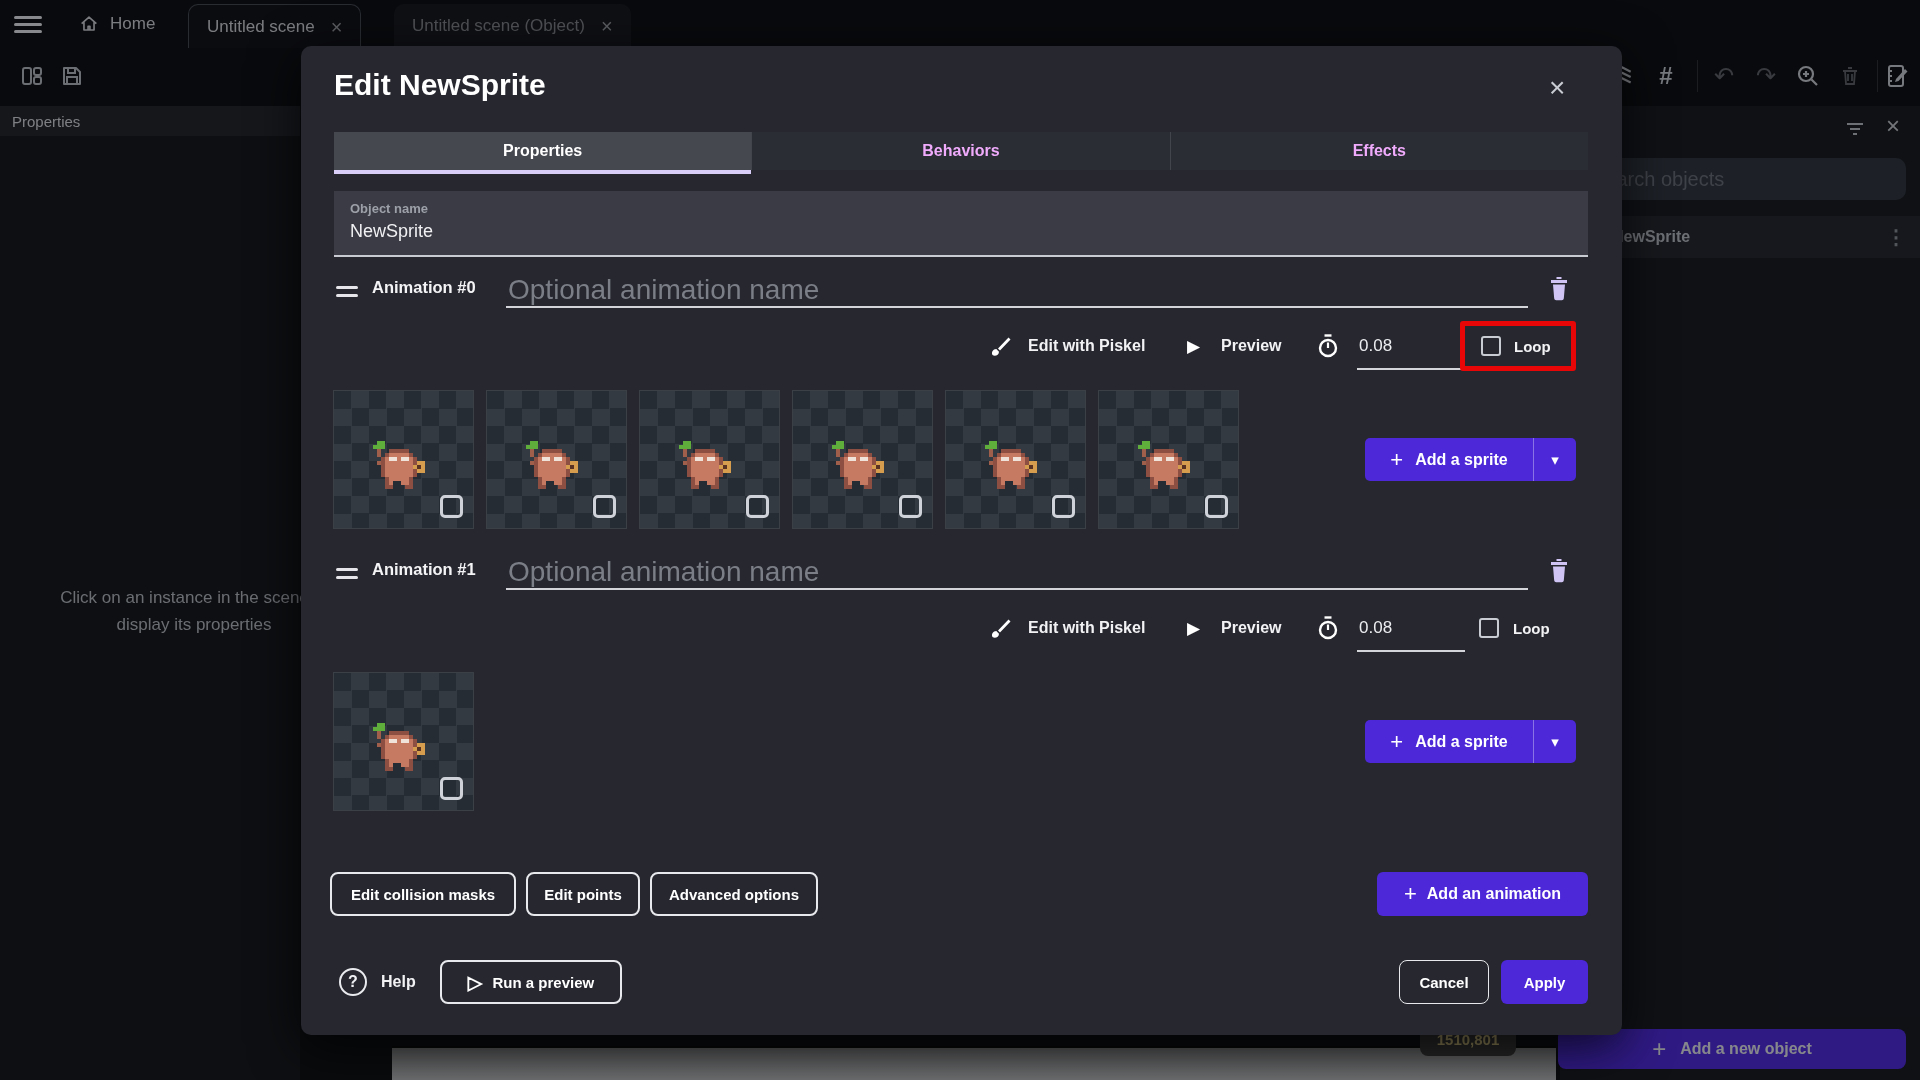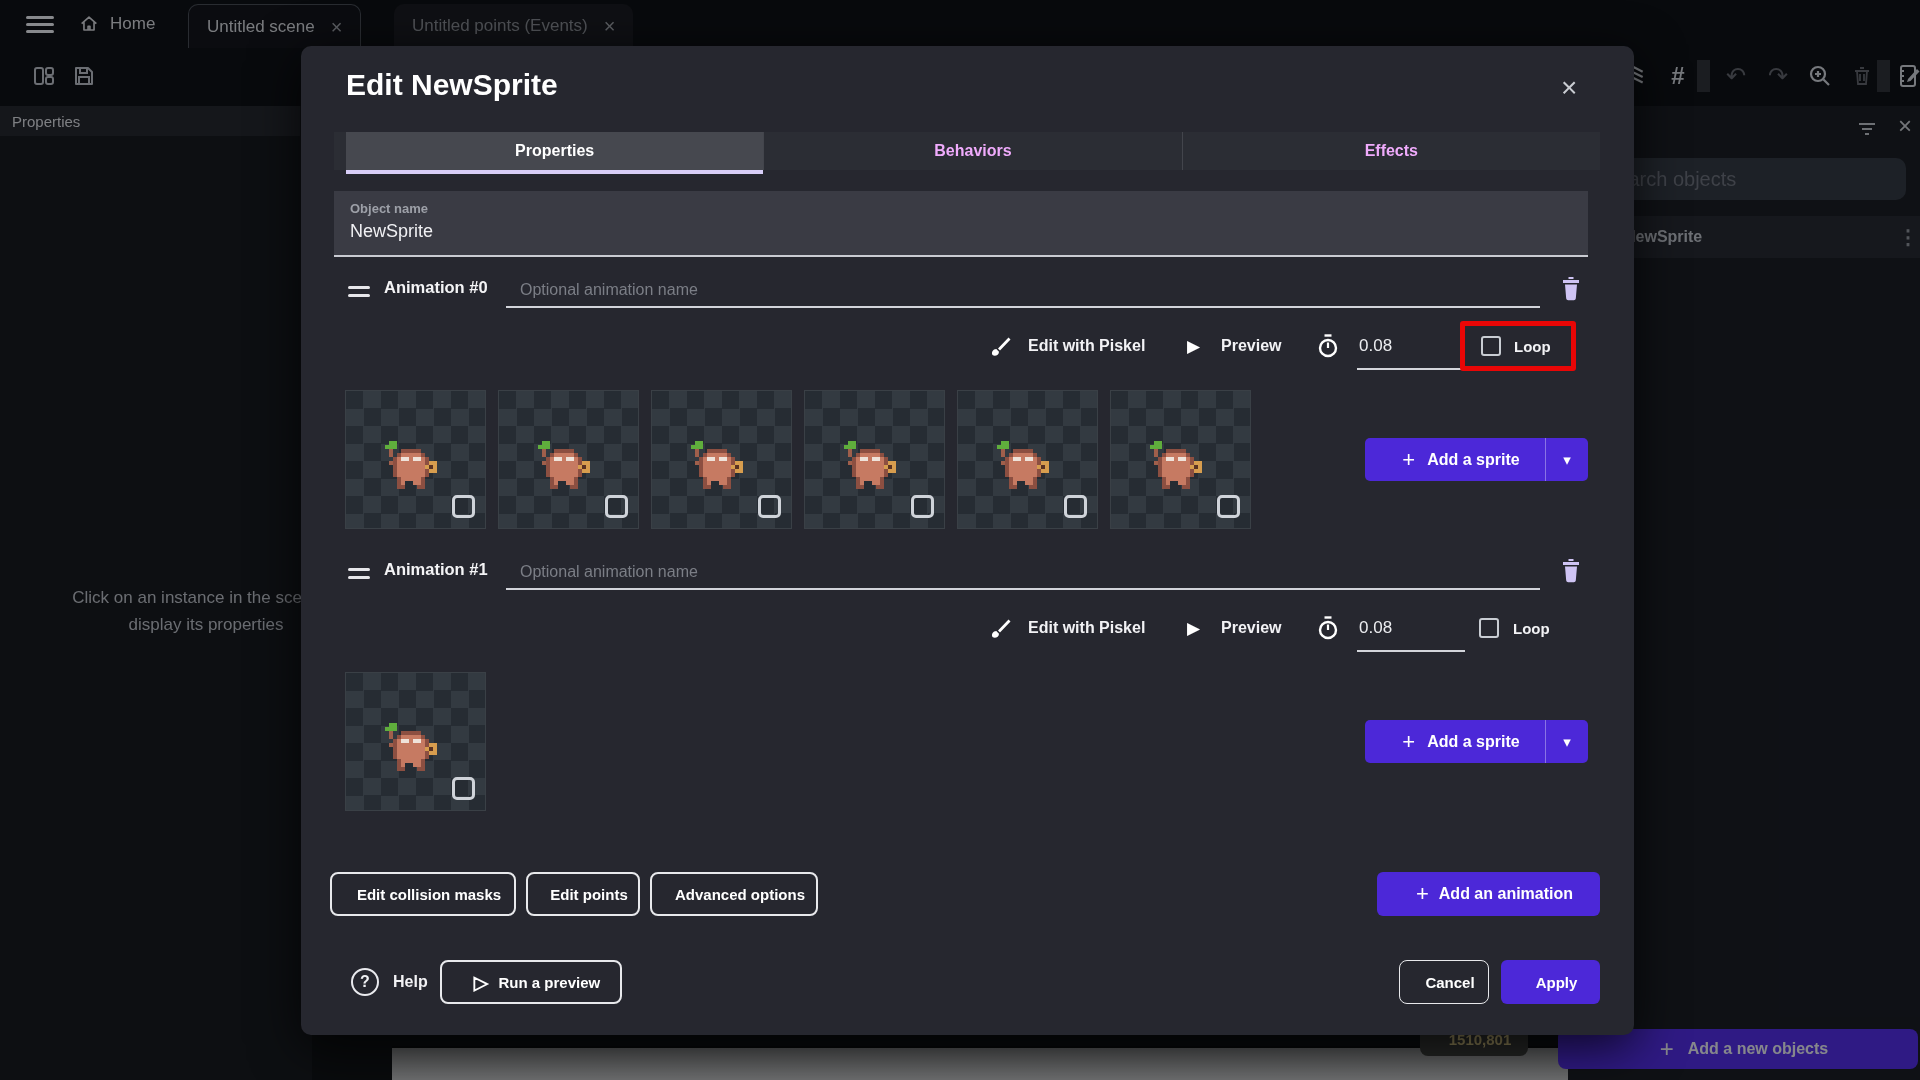--- a/index.html
+++ b/index.html
@@ -1,18 +1,18 @@
 <!DOCTYPE html>
 <html><head>
 <meta charset="utf-8">
 <style>
   html,body{margin:0;padding:0;background:#000;}
   .stage{position:relative;width:1920px;height:1080px;overflow:hidden;
          font-family:"Liberation Sans",sans-serif;background:#0d0e11;color:#fff;}
-  .abs{position:absolute;padding-left:12px;}
+  .abs{position:absolute;}
 
   
   .topbar{left:0;top:0;width:1920px;height:48px;background:#0c0d10;}
   .hamburger{left:14px;top:16px;width:28px;height:17px;cursor:pointer;}
   .hamburger i{display:block;height:2.5px;background:#e6e7ea;border-radius:2px;margin-bottom:4.5px;}
   .hometab{left:56px;top:0;height:48px;display:flex;align-items:center;gap:10px;padding:0 22px;color:#cfd0d4;font-size:17px;}
   .edtab{top:4px;height:44px;display:flex;align-items:center;gap:16px;padding:0 18px;border-radius:10px 10px 0 0;font-size:17px;}
   .edtab .x{font-size:20px;color:#9a9ca2;cursor:pointer;}
   .tab-active{left:188px;background:#101116;border:1px solid #44484f;border-bottom:none;color:#cfd0d4;}
   .tab-idle{left:394px;background:#17181d;color:#85878d;}
@@ -55,21 +55,21 @@
   .objbox{left:33px;top:145px;width:1254px;height:66px;background:#3a3b44;border-bottom:2px solid #c9cbd2;box-sizing:border-box;}
   .objbox .lb{position:absolute;left:16px;top:10px;font-size:13px;color:#9da0a8;font-weight:bold;}
   .objbox .vl{position:absolute;left:16px;top:30px;font-size:18px;color:#f1f1f4;}
 
   .anim{left:29px;width:1251px;}
   .a0{top:232px;height:282px;} .a1{top:514px;height:300px;}
   .handle{left:6px;top:8px;width:22px;cursor:grab;}
   .handle i{display:block;height:3px;background:#e6e6ea;border-radius:2px;margin-bottom:5px;}
   .anim-lb{left:42px;top:0;font-size:16.5px;font-weight:bold;color:#f4f4f6;}
   .anim-name{left:176px;top:-6px;width:1022px;height:34px;border-bottom:2px solid #d2d4da;}
-  .anim-name input{width:100%;height:100%;background:transparent;border:none;outline:none;font-size:16px;color:#84cc16;font-family:inherit;}
+  .anim-name input{width:100%;height:100%;background:transparent;border:none;outline:none;font-size:28px;color:#84cc16;font-family:inherit;}
   .anim-name input::placeholder{color:#7b7e86;}
   .a-trash{left:1216px;top:-4px;cursor:pointer;}
   .prow{left:0;top:46px;width:1251px;height:44px;}
   .prow .it{position:absolute;top:0;height:44px;display:flex;align-items:center;}
   .blbl{font-weight:bold;font-size:16px;color:#f2f2f5;}
   .timefield{border-bottom:2px solid #d3d5db;width:108px;height:34px;}
   .timefield input{width:100%;height:100%;background:transparent;border:none;outline:none;font-size:17px;color:#ecedf0;font-family:inherit;}
   .cb{width:20px;height:20px;border:2.5px solid #c9cdd3;border-radius:3px;box-sizing:border-box;cursor:pointer;}
   .redbox{left:1130px;top:-3px;width:116px;height:50px;border:5px solid #e90606;border-radius:3px;box-sizing:border-box;}
   .frames{left:3px;top:112px;height:139px;display:flex;gap:12px;}
@@ -107,21 +107,21 @@
     <svg width="22" height="22" viewBox="0 0 24 24">
         <path d="M4 11.5 L12 4.5 L20 11.5 M6.5 10 v8.5 h11 v-8.5 M11 18.5 v-4 h2 v4" fill="none" stroke="#cfd0d4" stroke-width="1.8" stroke-linejoin="round"></path>
       </svg>
     <span>Home</span>
   </div>
   <div class="abs edtab tab-active">
     <span>Untitled scene</span>
     <span class="x">×</span>
   </div>
   <div class="abs edtab tab-idle">
-    <span>Untitled points (Events)</span>
+    <span>Untitled scene (Object)</span>
     <span class="x">×</span>
   </div>
 
   <div class="abs toolrow"></div>
   <div class="abs ticon" style="left:18px">
     <svg width="26" height="26" viewBox="0 0 26 26">
         <rect x="4" y="5" width="8" height="16" rx="2" fill="none" stroke="#b5b8bf" stroke-width="2"></rect>
         <rect x="15" y="5" width="7" height="7" rx="2" fill="none" stroke="#b5b8bf" stroke-width="2"></rect>
         <rect x="15" y="14" width="7" height="7" rx="2" fill="none" stroke="#b5b8bf" stroke-width="2"></rect>
       </svg>
@@ -180,21 +180,21 @@
     <input placeholder="Search objects" style="">
   </div>
   <div class="abs rp-objrow">
     <span class="nm">NewSprite</span>
     <span class="rp-kebab">⋮</span>
   </div>
   <div class="abs canvas-strip"></div>
   <div class="abs pos-badge">1510,801</div>
   <div class="abs addobj">
     <span class="pl">+</span>
-    <span>Add a new objects</span>
+    <span>Add a new object</span>
   </div>
 
   <div class="abs overlay"></div>
 
   <div class="abs dialog">
     <div class="abs dlg-title">Edit NewSprite</div>
     <div class="abs dlg-close">×</div>
 
     <div class="abs tabs">
       <div class="tab on">Properties</div>

